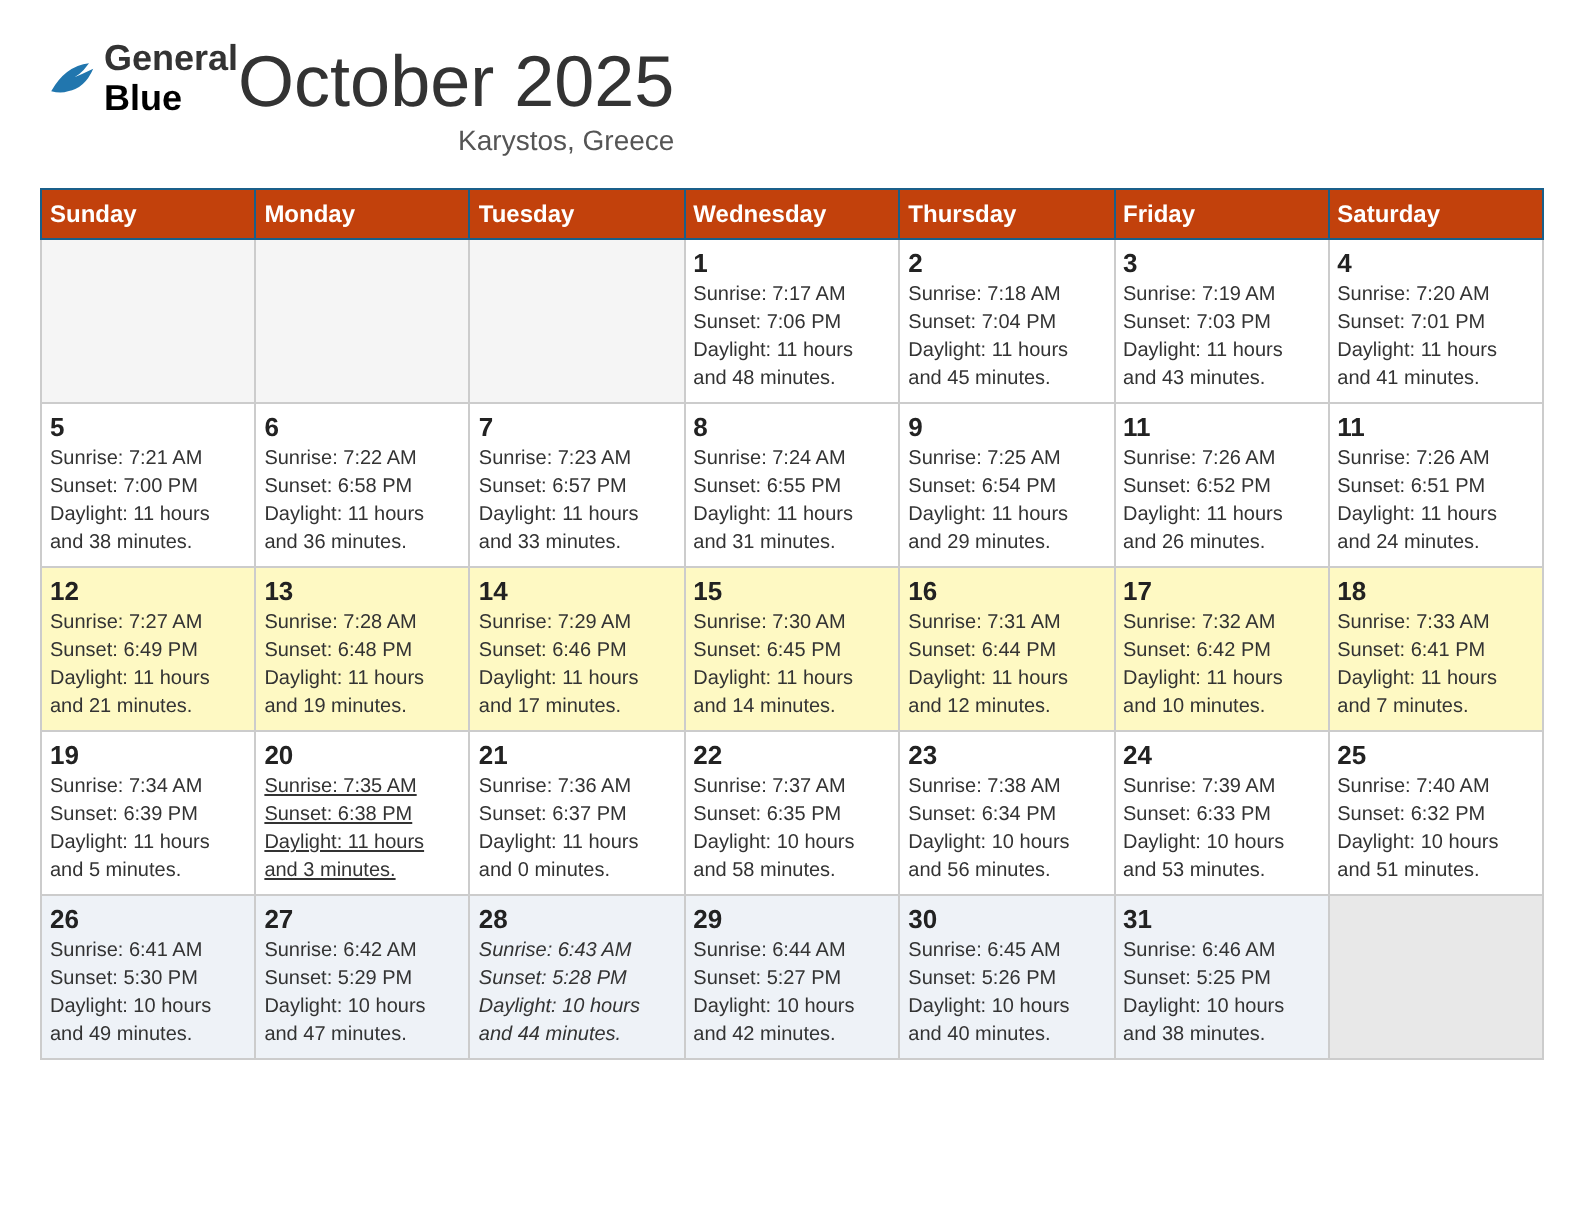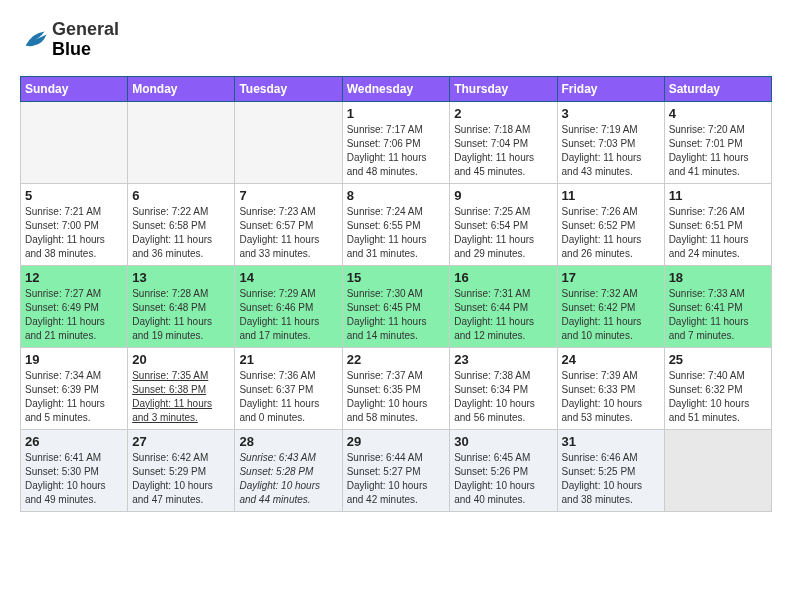--- a/index.html
+++ b/index.html
@@ -45,21 +45,21 @@
     .location {
       font-size: 14px;
       color: #555;
     }
     .calendar {
       width: 100%;
       border-collapse: collapse;
       font-size: 10.5px;
     }
     .calendar th {
-      background: #8b5cf6;
+      background: #c2410c;
       color: #fff;
       padding: 5px 4px;
       text-align: left;
       font-size: 12px;
       font-weight: bold;
       border: 1px solid #1a5f8a;
     }
     .calendar td {
       border: 1px solid #ccc;
       vertical-align: top;
@@ -83,21 +83,21 @@
       font-size: 10px;
       line-height: 1.4;
     }
     tr:nth-child(odd) td:not(.empty) {
       background: #fff;
     }
     tr:nth-child(even) td:not(.empty) {
       background: #f0f4f8;
     }
     .calendar tr:nth-child(2) td { background: #fff; }
-    .calendar tr:nth-child(3) td { background: #86efac; }
+    .calendar tr:nth-child(3) td { background: #fef9c3; }
     .calendar tr:nth-child(4) td { background: #fff; }
     .calendar tr:nth-child(5) td { background: #eef2f7; }
     .calendar tr:nth-child(6) td { background: #fff; }
     .calendar tr:nth-child(7) td { background: #eef2f7; }
     .calendar tr:nth-child(2) td.empty,
     .calendar tr:nth-child(3) td.empty,
     .calendar tr:nth-child(4) td.empty,
     .calendar tr:nth-child(5) td.empty,
     .calendar tr:nth-child(6) td.empty,
     .calendar tr:nth-child(7) td.empty { background: #e8e8e8; }
@@ -108,20 +108,24 @@
 <div class="header">
   <div class="logo">
     <svg class="logo-bird" viewBox="0 0 40 40" xmlns="http://www.w3.org/2000/svg">
       <path d="M8 28 Q18 10 35 8 Q28 18 20 20 Q30 16 38 12 Q32 26 20 28 Q15 30 8 28Z" fill="#2176ae"></path>
     </svg>
     <div class="logo-text">
       <span class="logo-general">General</span>
       <span class="logo-blue">Blue</span>
     </div>
   </div>
+  <div class="title-block">
+    <div class="month-title">October 2025</div>
+    <div class="location">Karystos, Greece</div>
+  </div>
 </div>
 
 <table class="calendar">
   <thead>
     <tr>
     <th>Sunday</th>
         <th>Monday</th>
         <th>Tuesday</th>
         <th>Wednesday</th>
         <th>Thursday</th>

